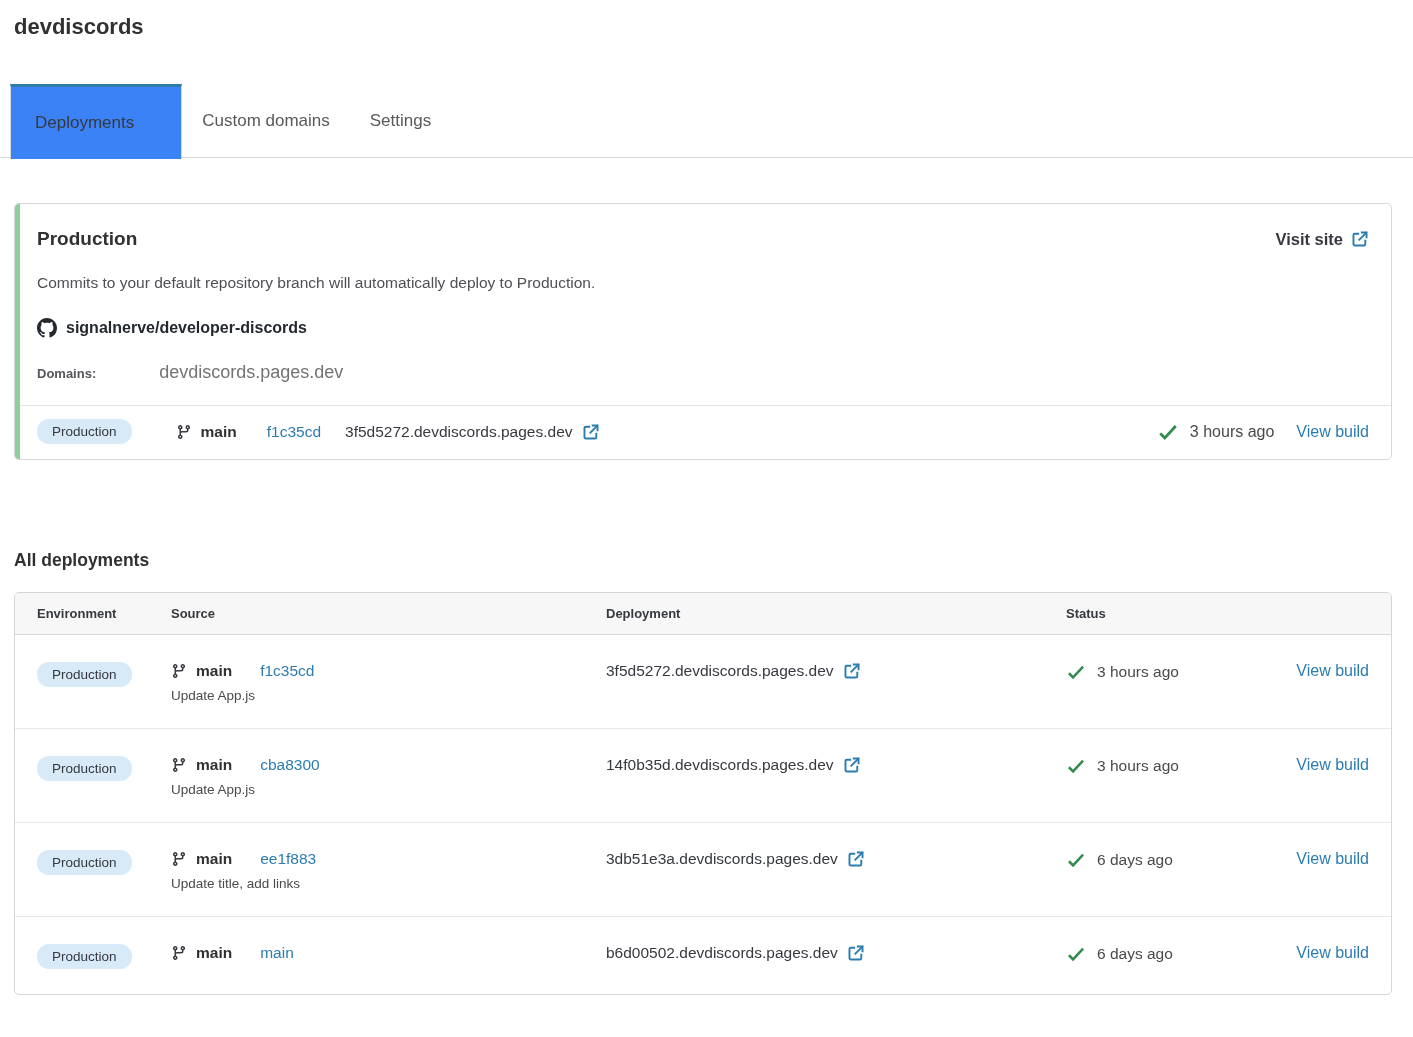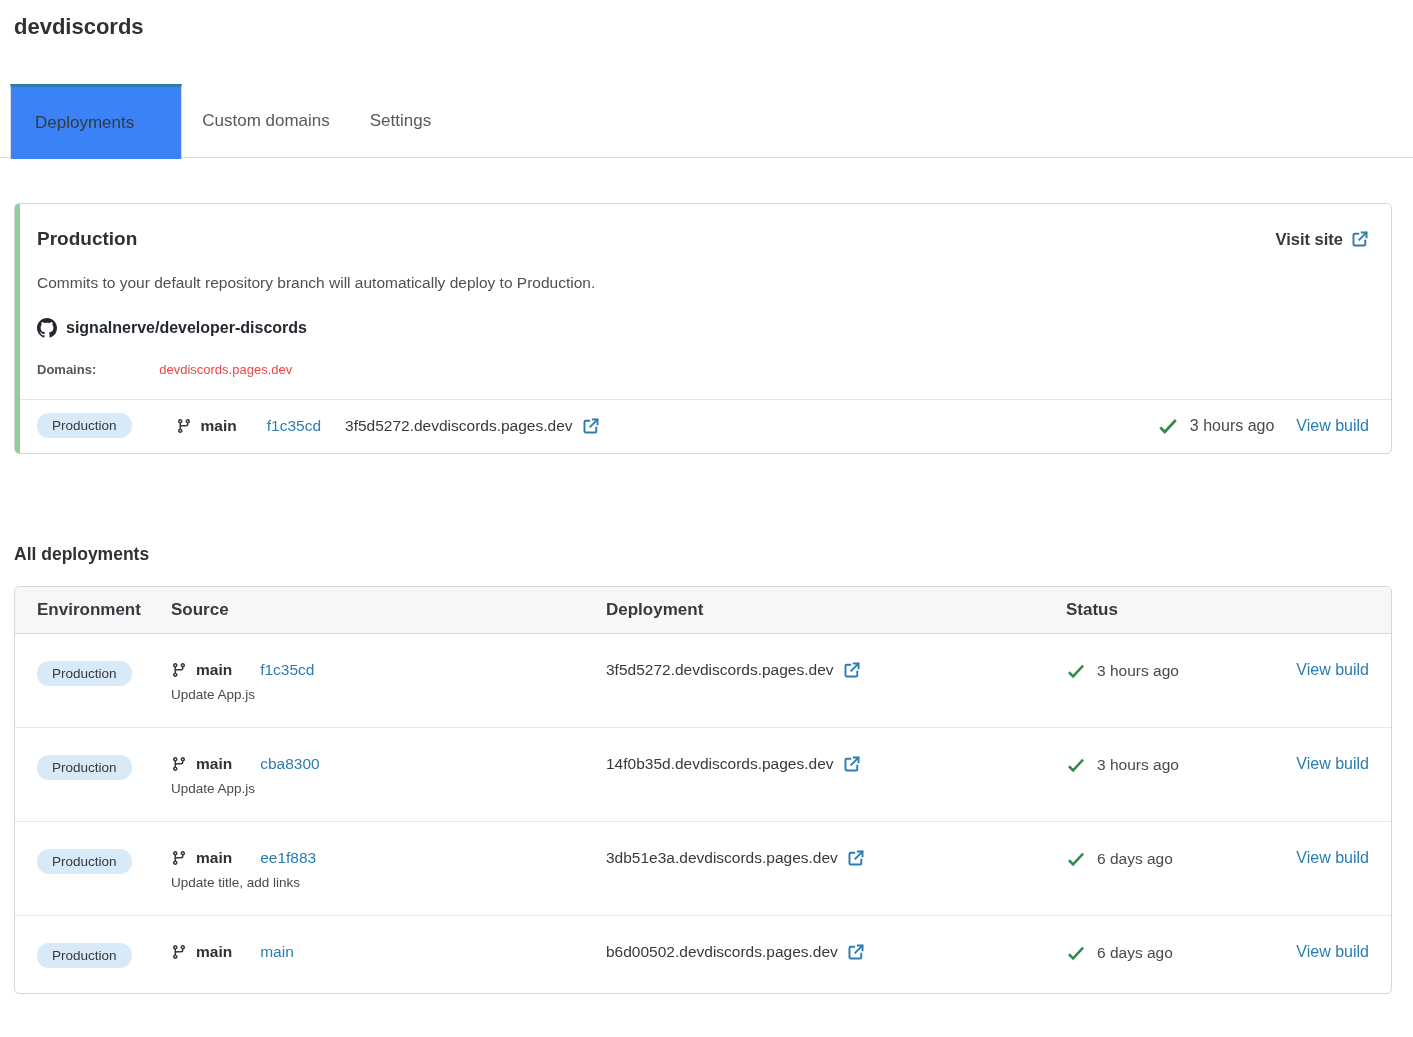--- a/index.html
+++ b/index.html
@@ -34,21 +34,21 @@
   }
   .prod-stripe { position: absolute; left: 0; top: 0; bottom: 0; width: 5px; background: #8fce9f; }
   .prod-body { padding: 24px 22px 0 22px; }
   .prod-head { display: flex; justify-content: space-between; align-items: center; }
   .prod-title { font-size: 19px; font-weight: 600; color: #313131; }
   .visit-site { display: inline-flex; align-items: center; gap: 8px; font-size: 16.5px; font-weight: 600; color: #36393f; cursor: pointer; text-decoration: none; }
   .prod-desc { margin-top: 24px; font-size: 15.5px; color: #4f5055; }
   .prod-repo { margin-top: 26px; display: flex; align-items: center; gap: 9px; font-size: 16px; font-weight: bold; color: #24292f; }
   .prod-domains { margin-top: 24px; display: flex; align-items: baseline; gap: 40px; }
   .domains-label { font-size: 13px; font-weight: 600; color: #56565c; }
-  .domains-value { font-size: 13px; color: #ef4444; margin-left: 23px; }
+  .domains-value { font-size: 18px; color: #737373; margin-left: 23px; }
   .prod-row {
     margin-top: 22px; border-top: 1px solid #e3e3e3;
     display: flex; align-items: center; padding: 13px 22px 15px 22px;
   }
 
   
   .badge {
     display: inline-block; background: #d8e9f8; color: #36393f;
     font-size: 13.5px; border-radius: 12px; padding: 5px 15px; white-space: nowrap;
   }
@@ -65,21 +65,21 @@
   .prod-row .commit-link { margin-left: 30px; }
   .prod-row .url-line { margin-left: 24px; }
   .prod-row .spacer { flex: 1; }
   .prod-row .view-build { margin-left: 22px; }
 
   
   .all-heading { margin-top: 90px; font-size: 17.5px; font-weight: bold; color: #313131; }
   .table-card { margin-top: 21px; border: 1px solid #d6d6d6; border-radius: 5px; overflow: hidden; }
   .tgrid { display: grid; grid-template-columns: 134px 435px 460px 1fr auto; align-items: start; }
   .thead { background: #f7f7f7; border-bottom: 1px solid #d9d9d9; padding: 13px 22px; }
-  .th { font-size: 17px; font-weight: 600; color: #36393f; }
+  .th { font-size: 13px; font-weight: 600; color: #36393f; }
   .trow { padding: 27px 22px 25px 22px; border-bottom: 1px solid #e8e8e8; }
   .trow:last-child { border-bottom: none; }
   .commit-msg { margin-top: 8px; font-size: 13.5px; color: #4a4a4a; }
   .cell-view { justify-self: end; }
 </style>
 </head>
 <body>
 
 <svg width="0" height="0" style="position:absolute">
   <defs>

